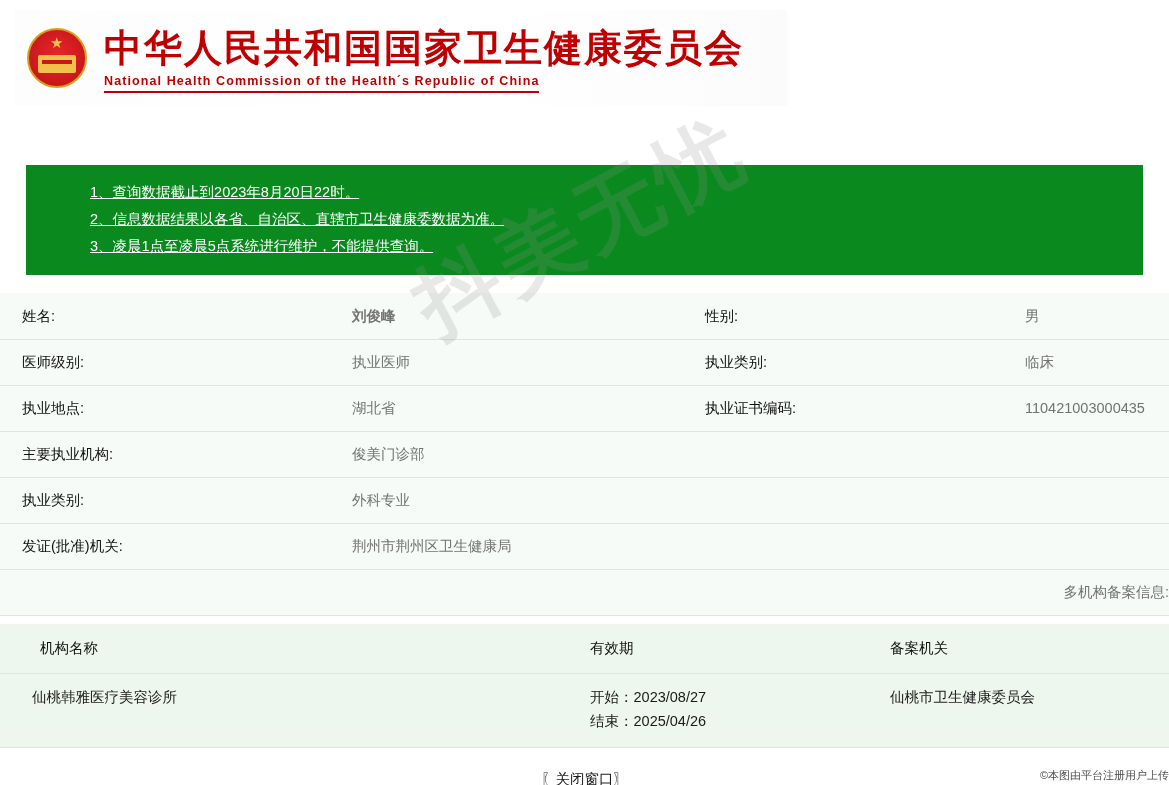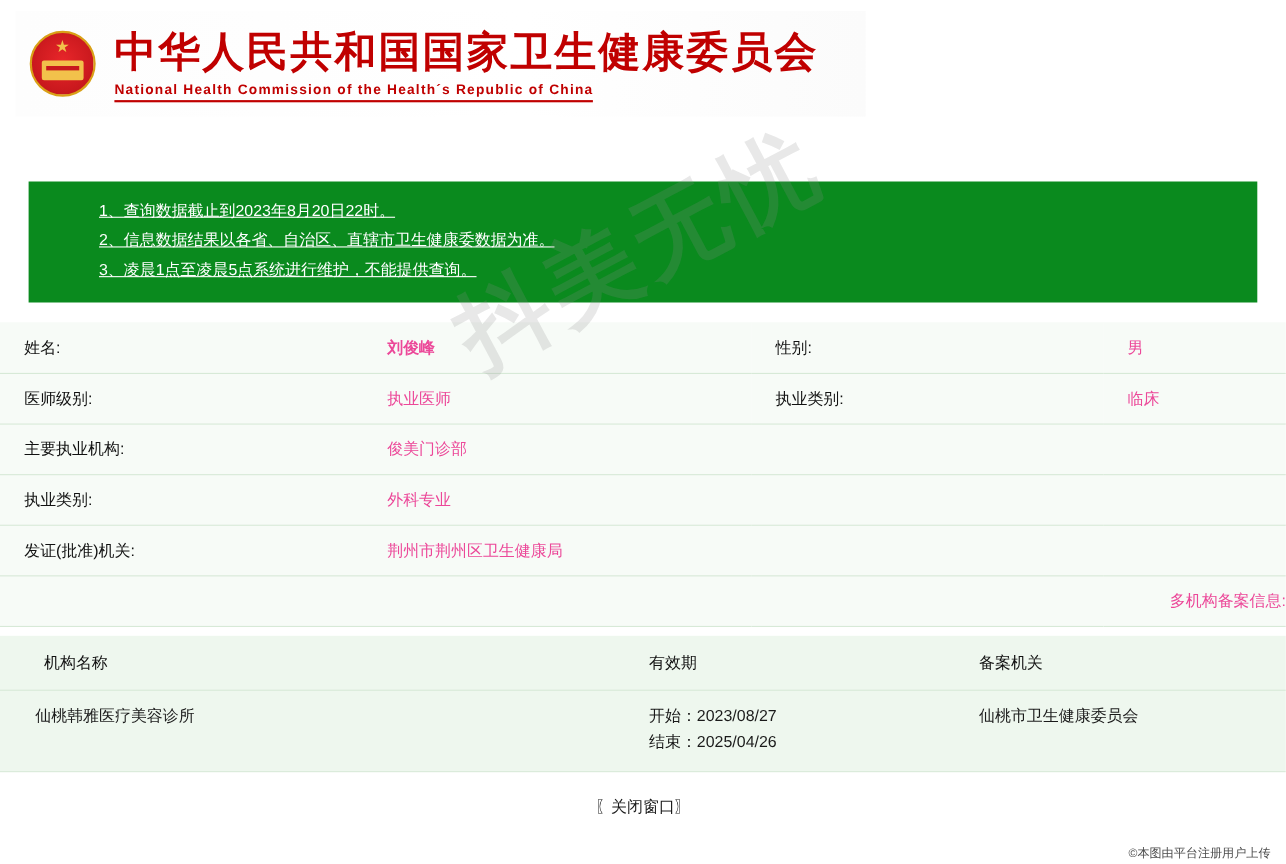--- a/index.html
+++ b/index.html
@@ -106,21 +106,21 @@
     width: 1169px;
     border-collapse: collapse;
     table-layout: fixed;
     position: relative;
     z-index: 2;
   }
   .info-table tr { height: 46px; }
   .info-table td {
     border-bottom: 1px solid #d7e9d7;
     font-size: 14.5px;
-    color: #ec4899;
+    color: #737373;
     padding: 0 0 0 22px;
     vertical-align: middle;
     background: rgba(240,248,240,0.55);
   }
   .info-table td.label { font-weight: normal; color: #111; }
   .col-a { width: 330px; }
   .col-b { width: 353px; }
   .col-c { width: 320px; }
   .col-d { width: 166px; }
   .val-strong { font-weight: bold; }
@@ -173,21 +173,21 @@
   .footer {
     text-align: center;
     font-size: 14.5px;
     color: #1a1a1a;
     padding-top: 22px;
   }
   .footer a { color: #1a1a1a; text-decoration: none; cursor: pointer; }
 
   .corner-mark {
     position: absolute;
-    right: 14px;
+    right: 0;
     bottom: 2px;
     font-size: 11px;
     color: #4d4d4d;
     white-space: nowrap;
   }
 
   
   .watermark {
     position: absolute;
     left: 395px;
@@ -245,20 +245,26 @@
         <td class="label">性别:</td>
         <td>男</td>
       </tr>
       <tr>
         <td class="label">医师级别:</td>
         <td>执业医师</td>
         <td class="label">执业类别:</td>
         <td>临床</td>
       </tr>
       <tr>
+        <td class="label">执业地点:</td>
+        <td>湖北省</td>
+        <td class="label">执业证书编码:</td>
+        <td>110421003000435</td>
+      </tr>
+      <tr>
         <td class="label">主要执业机构:</td>
         <td colspan="3">俊美门诊部</td>
       </tr>
       <tr>
         <td class="label">执业类别:</td>
         <td colspan="3">外科专业</td>
       </tr>
       <tr>
         <td class="label">发证(批准)机关:</td>
         <td colspan="3">荆州市荆州区卫生健康局</td>

